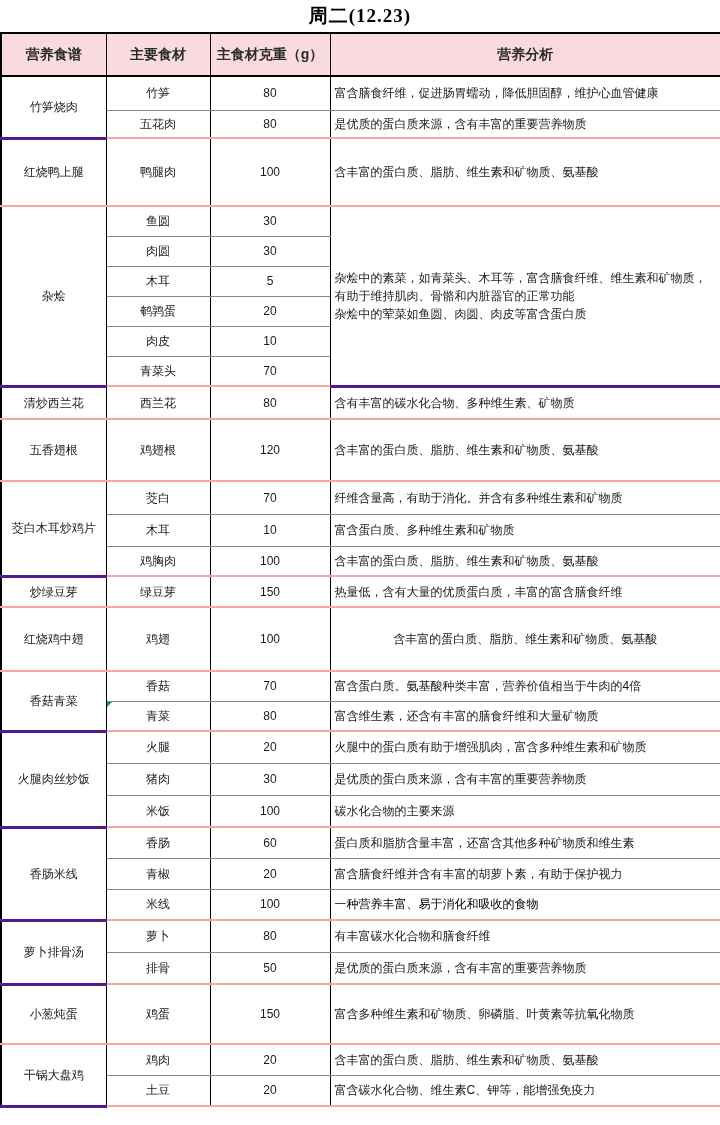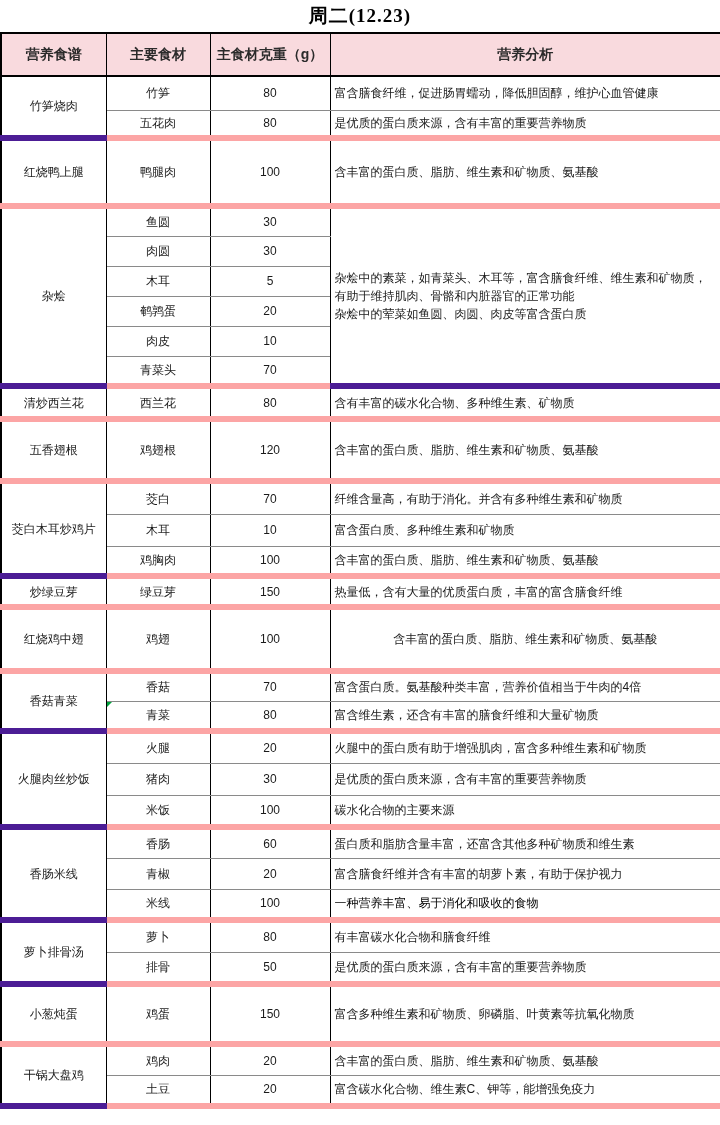--- a/index.html
+++ b/index.html
@@ -52,22 +52,22 @@
     border-bottom: 1px solid #8a8a8a;
     padding: 1px 4px;
     vertical-align: middle;
     overflow: hidden;
   }
   td.dish, td.ingredient, td.weight {
     text-align: center;
     padding: 1px 2px;
   }
   td.analysis { text-align: left; white-space: pre-line; }
-  tr.sec-end td { border-bottom: 6px solid #fca5a5; }
-  td.span-full { border-bottom: 6px solid #4c1d95; }
+  tr.sec-end td { border-bottom: 2px solid #fca5a5; }
+  td.span-full { border-bottom: 3px solid #4c1d95; }
   td.has-marker { position: relative; text-align: center; }
   .corner-triangle {
     position: absolute;
     top: 0; left: 0;
     width: 0; height: 0;
     border-top: 5px solid #00a33d;
     border-right: 5px solid transparent;
   }
 </style>
 </head>

